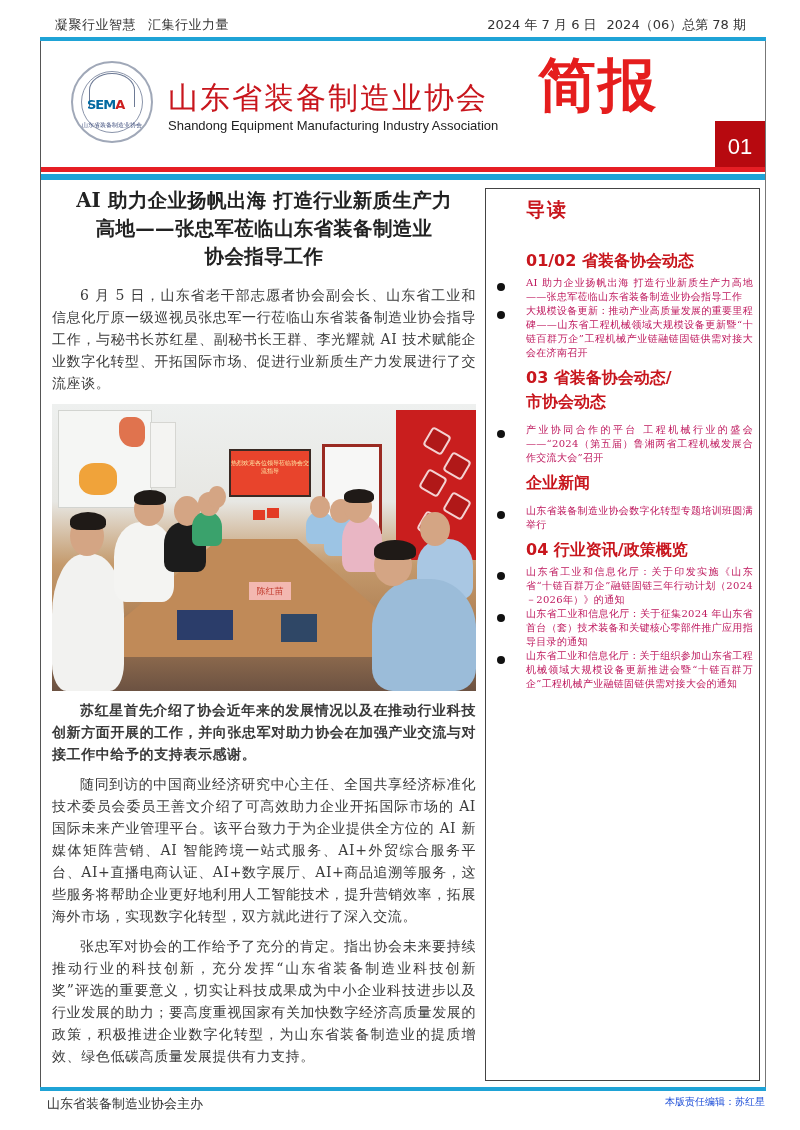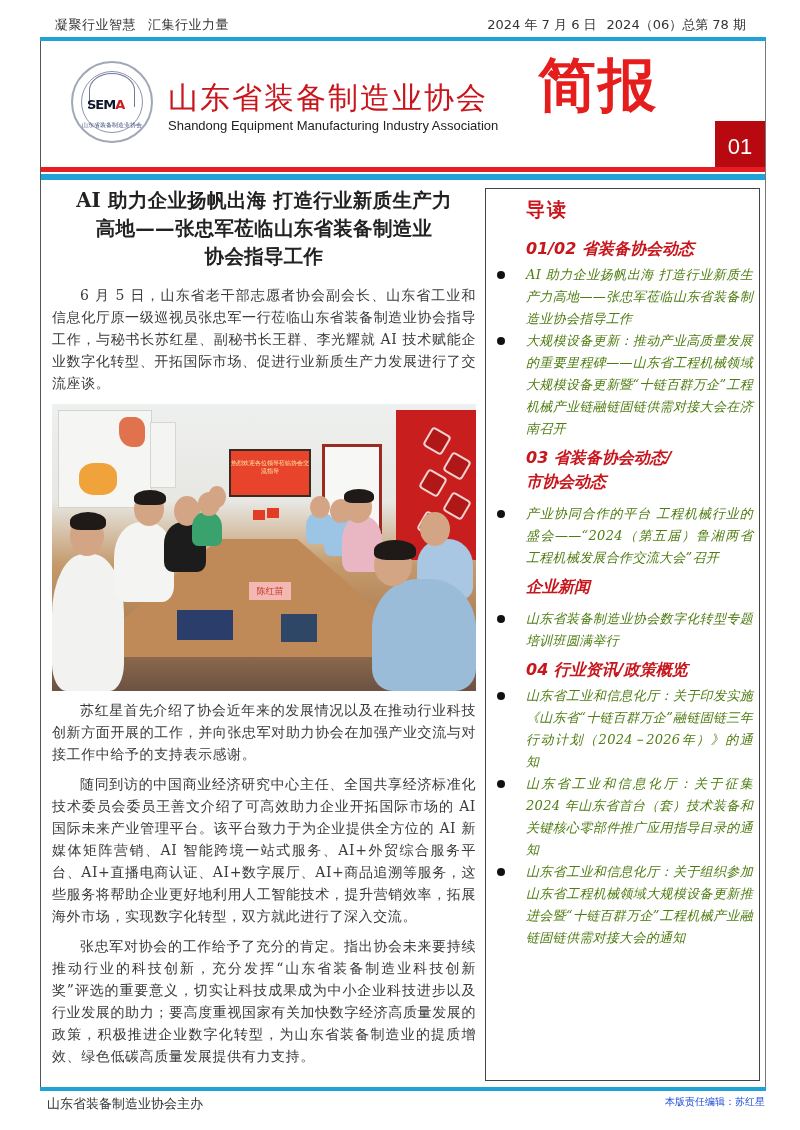--- a/index.html
+++ b/index.html
@@ -13,38 +13,38 @@
   .topline .issue span { margin-left: 10px; }
 
   .frame { position: absolute; top: 37px; left: 40px; width: 726px; height: 1050px; border-left: 1px solid #555; border-right: 1px solid #777; }
   .bar-blue-top { position: absolute; top: 37px; left: 40px; width: 726px; height: 4px; background: #1fa3d6; }
 
   .masthead { position: absolute; top: 41px; left: 41px; width: 724px; height: 126px; }
   .logo { position: absolute; left: 30px; top: 20px; width: 82px; height: 82px; border-radius: 50%; border: 2px solid #a0a8b8; background: #fff; }
   .logo .inner { position: absolute; left: 8px; top: 8px; width: 62px; height: 62px; border-radius: 50%; border: 1.5px solid #8a94aa; }
   .logo .globe { position: absolute; left: 16px; top: 10px; width: 46px; height: 34px; border-radius: 50% 50% 0 0; border: 1.5px solid #6d7a95; border-bottom: none; }
   .logo .mark { position: absolute; left: 14px; top: 34px; font-family: "DejaVu Sans", sans-serif; font-weight: bold; font-size: 13px; letter-spacing: -1px; }
-  .logo .mark .b { color: #0f172a; }
+  .logo .mark .b { color: #0369a1; }
   .logo .mark .r { color: #cc1f1f; }
   .logo .ring-text { position: absolute; left: 0; top: 58px; width: 78px; text-align: center; font-size: 6px; color: #3a4a7a; font-family: "DejaVu Sans", sans-serif; }
 
   .org-cn { position: absolute; left: 127px; top: 37px; font-family: "DejaVu Sans", sans-serif; font-size: 30px; color: #c8161d; letter-spacing: 2px; }
   .org-en { position: absolute; left: 127px; top: 77px; font-family: "Liberation Sans", sans-serif; font-size: 13px; color: #222; }
   .brief { position: absolute; left: 497px; top: 6px; font-family: "DejaVu Sans", sans-serif; font-weight: bold; font-size: 58px; color: #e51d1d; letter-spacing: 2px; }
   .page-no { position: absolute; right: 0; top: 80px; width: 50px; height: 46px; background: #b7090f; color: #fff; font-family: "Liberation Sans", sans-serif; font-size: 22px; text-align: center; line-height: 52px; }
 
   .bar-red { position: absolute; top: 167px; left: 41px; width: 724px; height: 5px; background: #e61e24; }
   .bar-white-gap { position: absolute; top: 172px; left: 41px; width: 724px; height: 2px; background: #fff; }
   .bar-blue-mid { position: absolute; top: 174px; left: 41px; width: 724px; height: 6px; background: #1fa3d6; }
 
   .article { position: absolute; top: 180px; left: 52px; width: 424px; }
   .article h1 { font-family: "DejaVu Serif", serif; font-weight: bold; font-size: 19.5px; line-height: 28px; color: #222; text-align: center; margin-top: 7px; letter-spacing: 0.3px; }
   .article p { font-size: 14px; line-height: 22px; color: #3a3a3a; text-indent: 2em; text-align: justify; letter-spacing: 0.6px; }
   .article .p1 { margin-top: 13px; }
-  .article .p2 { margin-top: 8px; }
+  .article .p2 { margin-top: 8px; font-weight: bold; }
   .article .p3, .article .p4 { margin-top: 8px; }
 
   .photo { position: relative; width: 424px; height: 287px; margin-top: 10px; background: linear-gradient(180deg, #eef0ef 0%, #e7e7e3 34%, #c49a6c 56%, #b4865a 72%, #6c5242 100%); overflow: hidden; }
   .photo .wall-l { position: absolute; left: 6px; top: 6px; width: 94px; height: 98px; background: #f5f6f4; border: 1px solid #d2d4d0; }
   .photo .wall-l .map { position: absolute; left: 60px; top: 6px; width: 26px; height: 30px; background: #e0734e; border-radius: 30% 40% 30% 50%; }
   .photo .wall-l .map2 { position: absolute; left: 20px; top: 52px; width: 38px; height: 32px; background: #f0a33a; border-radius: 40%; }
   .photo .wall-l2 { position: absolute; left: 98px; top: 18px; width: 26px; height: 66px; background: #f4f4f2; border: 1px solid #d6d6d2; }
   .photo .tv { position: absolute; left: 177px; top: 45px; width: 82px; height: 48px; background: #e8442c; border: 2px solid #3a2a24; }
   .photo .tv span { display: block; color: #ffe9a8; font-size: 6px; text-align: center; margin-top: 8px; font-family: "DejaVu Sans", sans-serif; line-height: 8px; }
   .photo .door { position: absolute; left: 270px; top: 40px; width: 60px; height: 90px; background: #f7f7f6; border: 3px solid #9a2a22; }
@@ -55,24 +55,24 @@
   .photo .table { position: absolute; left: 25px; top: 135px; width: 355px; height: 118px; background: #c08a58; clip-path: polygon(40% 0, 62% 0, 100% 100%, 0 100%); }
   .photo .person { position: absolute; border-radius: 44% 44% 20% 20%; }
   .photo .head { position: absolute; border-radius: 50%; background: #d4a584; }
   .photo .hair { position: absolute; border-radius: 50% 50% 30% 30%; background: #1f1a17; }
   .photo .nameplate { position: absolute; left: 197px; top: 178px; width: 42px; height: 18px; background: #f3b8b1; color: #c0392b; font-size: 9px; text-align: center; line-height: 18px; font-family: "DejaVu Serif", serif; }
   .photo .book { position: absolute; left: 125px; top: 206px; width: 56px; height: 30px; background: #2b3d6a; }
   .photo .book2 { position: absolute; left: 229px; top: 210px; width: 36px; height: 28px; background: #2f4766; }
 
   .guide { position: absolute; top: 188px; left: 485px; width: 275px; height: 893px; border: 1px solid #444; }
   .guide h2 { position: absolute; left: 40px; top: 8px; font-family: "DejaVu Sans", sans-serif; font-weight: bold; font-size: 19px; color: #c8161d; letter-spacing: 2px; }
-  .guide .sections { position: absolute; top: 48px; left: 0; width: 273px; font-style: italic; }
+  .guide .sections { position: absolute; top: 60px; left: 0; width: 273px; }
   .guide .sec-title { font-family: "DejaVu Sans", sans-serif; font-weight: bold; font-size: 16px; color: #c8161d; margin-left: 40px; line-height: 24px; }
   .guide ul { list-style: none; margin-top: 3px; }
-  .guide li { position: relative; padding-left: 40px; padding-right: 6px; font-size: 13px; line-height: 22px; color: #4d7c0f; letter-spacing: 0.3px; text-align: justify; }
+  .guide li { position: relative; padding-left: 40px; padding-right: 6px; font-size: 10px; line-height: 14px; color: #be185d; letter-spacing: 0.3px; text-align: justify; }
   .guide li .dot { position: absolute; left: 11px; top: 7px; width: 8px; height: 8px; border-radius: 50%; background: #111; }
   .guide .s1 { margin-top: 0; }
   .guide .s2 { margin-top: 6px; }
   .guide .s3 { margin-top: 6px; }
   .guide .s4 { margin-top: 6px; }
   .guide .s2 ul, .guide .s3 ul { margin-top: 9px; }
 
   .bar-blue-bottom { position: absolute; top: 1087px; left: 40px; width: 726px; height: 4px; background: #1fa3d6; }
   .footer-left { position: absolute; top: 1095px; left: 47px; font-size: 13px; color: #333; }
   .footer-right { position: absolute; top: 1095px; right: 35px; font-size: 10px; color: #1d4ed8; }

